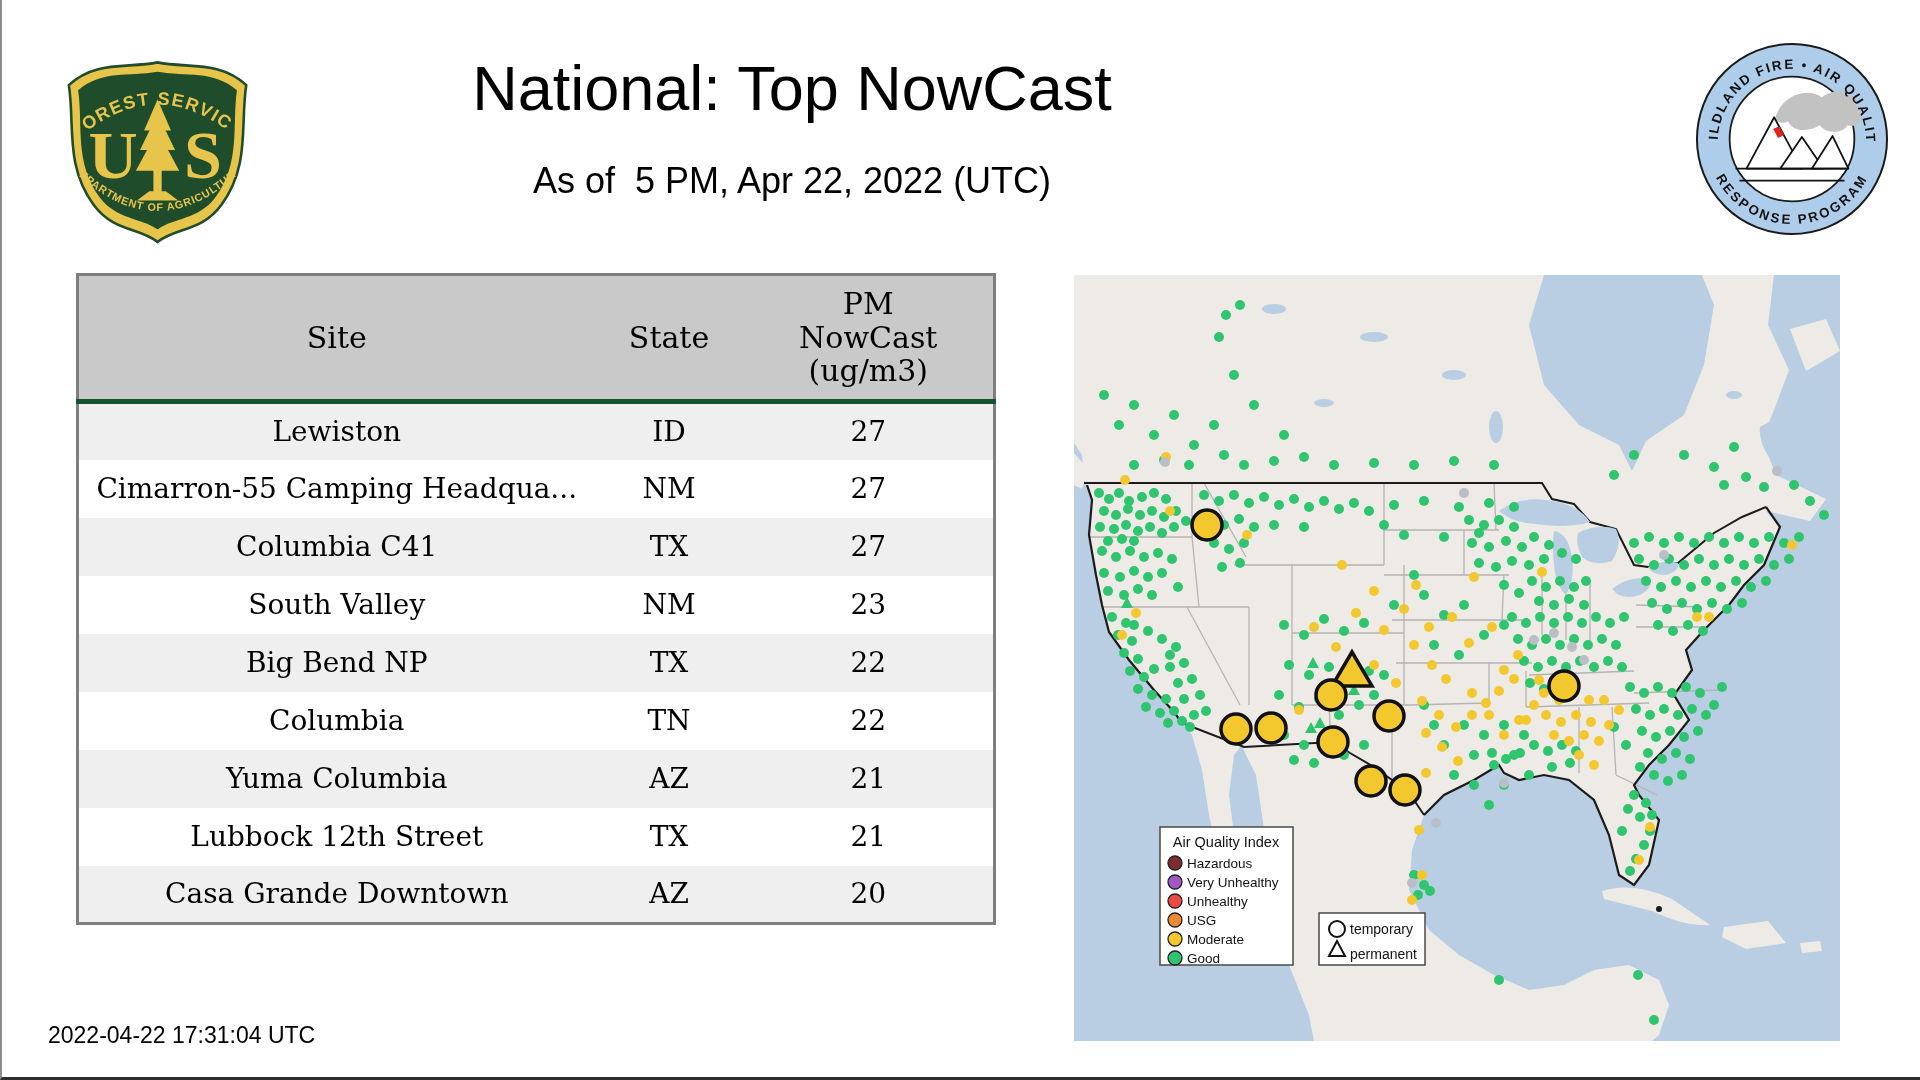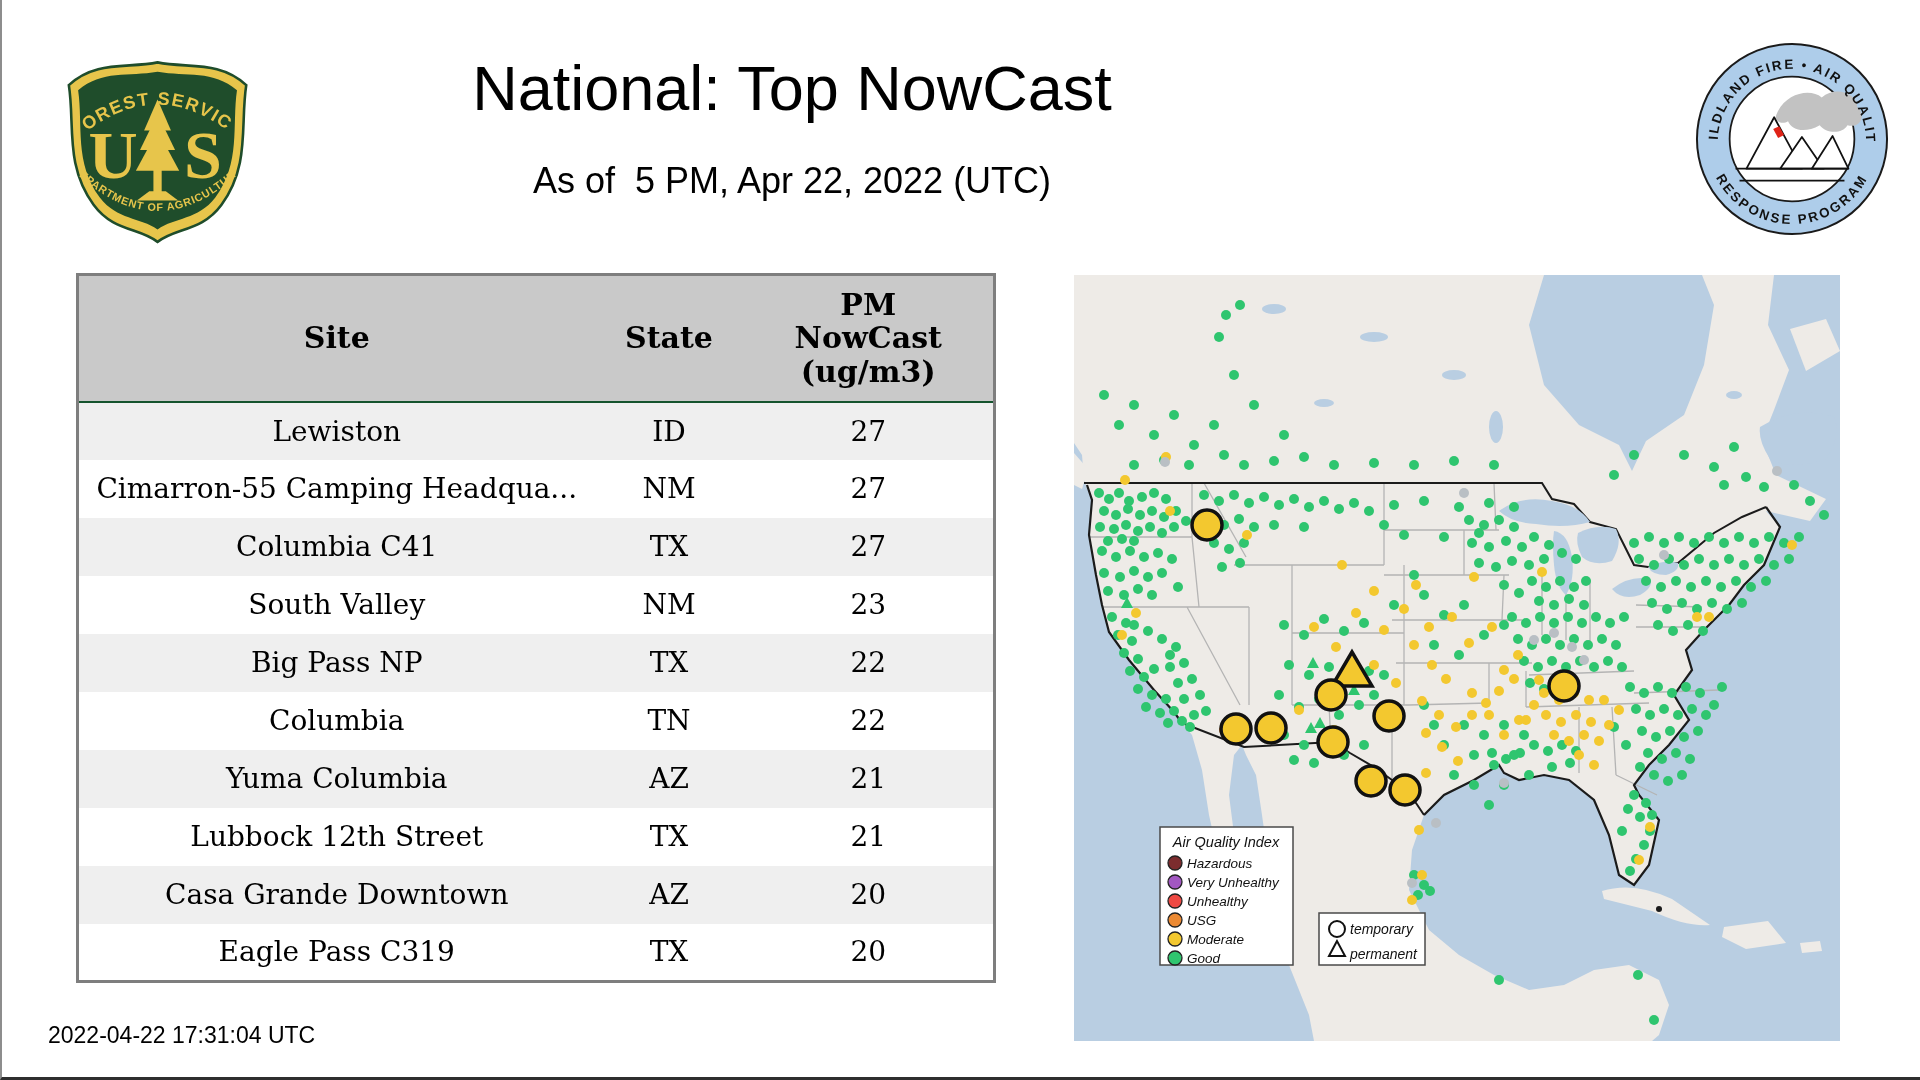--- a/index.html
+++ b/index.html
@@ -13,30 +13,30 @@
   .titles{position:absolute;left:350px;top:46px;width:880px;text-align:center;}
   .main-title{font-size:63px;font-weight:400;margin:6px;letter-spacing:0px;}
   .sub-title{font-size:36px;font-weight:400;margin:36px 0 4px 0;white-space:pre;}
   .wfaqrp-logo{position:absolute;left:1691px;top:40px;width:198px;height:198px;}
 
   
   .site-table{position:absolute;left:74px;top:273px;width:917px;
               border-collapse:collapse;border:3px solid #7e7e7e;
               font-family:"DejaVu Serif","Liberation Serif",serif;table-layout:fixed;}
   .site-table thead tr{background:#c9c9c9;height:127px;}
-  .site-table th{font-size:30px;font-weight:700;text-align:center;vertical-align:middle;
-                 white-space:pre-line;line-height:1.12;border-bottom:2px solid #14532d;padding:0;}
+  .site-table th{font-size:30px;font-weight:400;text-align:center;vertical-align:middle;
+                 white-space:pre-line;line-height:1.12;border-bottom:5px solid #14532d;padding:0;}
   .site-table tbody tr{height:58px;}
   .site-table tbody tr:nth-child(odd){background:#efefef;}
   .site-table tbody tr:nth-child(even){background:#ffffff;}
   .site-table td{font-size:28px;text-align:center;vertical-align:middle;padding:0;
                  overflow:hidden;white-space:nowrap;}
 
   
-  .map-wrap{position:absolute;left:1072px;top:275px;width:766px;height:766px;font-style:italic;}
+  .map-wrap{position:absolute;left:1072px;top:275px;width:766px;height:766px;}
   .map-wrap svg{display:block;width:100%;height:100%;}
 
   .timestamp{position:absolute;left:46px;top:1022px;font-size:23px;color:#000000;}
 </style>
 </head>
 <body>
 
 <div class="page">
 
   <svg class="usfs-logo" viewBox="-3 0 203 190">
@@ -123,21 +123,21 @@
           <td>Columbia C41</td>
           <td>TX</td>
           <td>27</td>
         </tr>
         <tr>
           <td>South Valley</td>
           <td>NM</td>
           <td>23</td>
         </tr>
         <tr>
-          <td>Big Pass NP</td>
+          <td>Big Bend NP</td>
           <td>TX</td>
           <td>22</td>
         </tr>
         <tr>
           <td>Columbia</td>
           <td>TN</td>
           <td>22</td>
         </tr>
         <tr>
           <td>Yuma Columbia</td>
@@ -145,25 +145,20 @@
           <td>21</td>
         </tr>
         <tr>
           <td>Lubbock 12th Street</td>
           <td>TX</td>
           <td>21</td>
         </tr>
         <tr>
           <td>Casa Grande Downtown</td>
           <td>AZ</td>
-          <td>20</td>
-        </tr>
-        <tr>
-          <td>Eagle Pass C319</td>
-          <td>TX</td>
           <td>20</td>
         </tr>
       </tbody>
   </table>
 
   <div class="map-wrap">
     <svg viewBox="0 0 766 766">
       <rect x="0" y="0" width="766" height="766" fill="#b9cee2"></rect>
       <g fill="#eeebe7">
         <path d="M0,0 L700,0 L694,50 L715,95 L700,135 L688,165 L702,200 L752,224 L736,246 L692,236 L706,252

